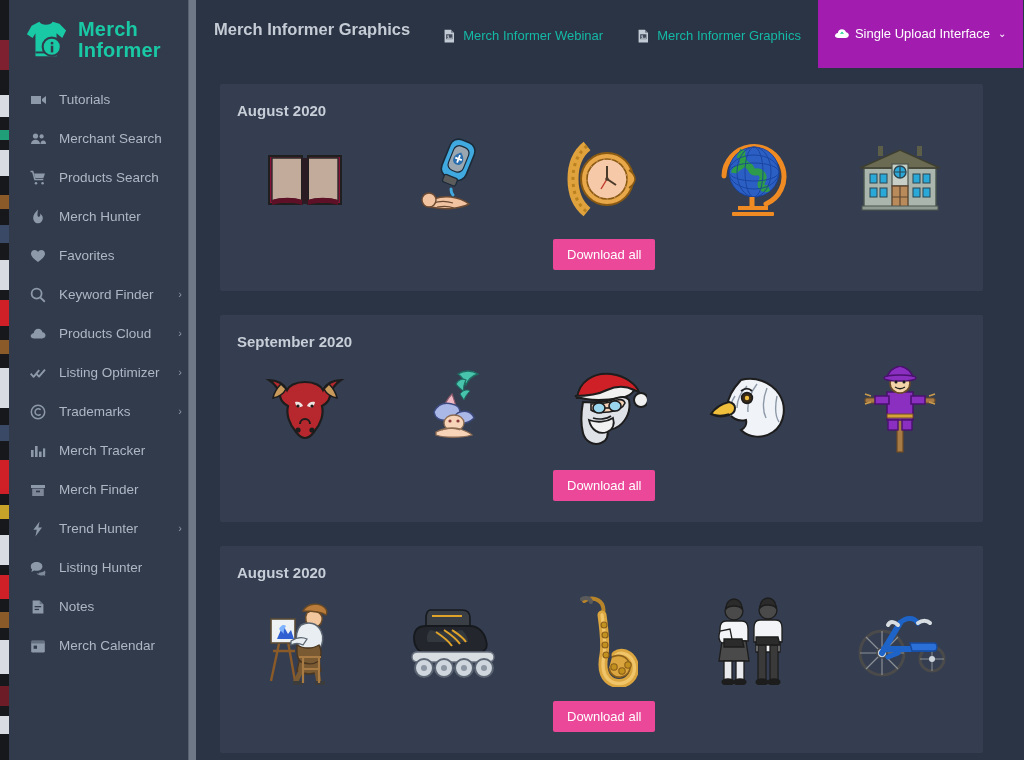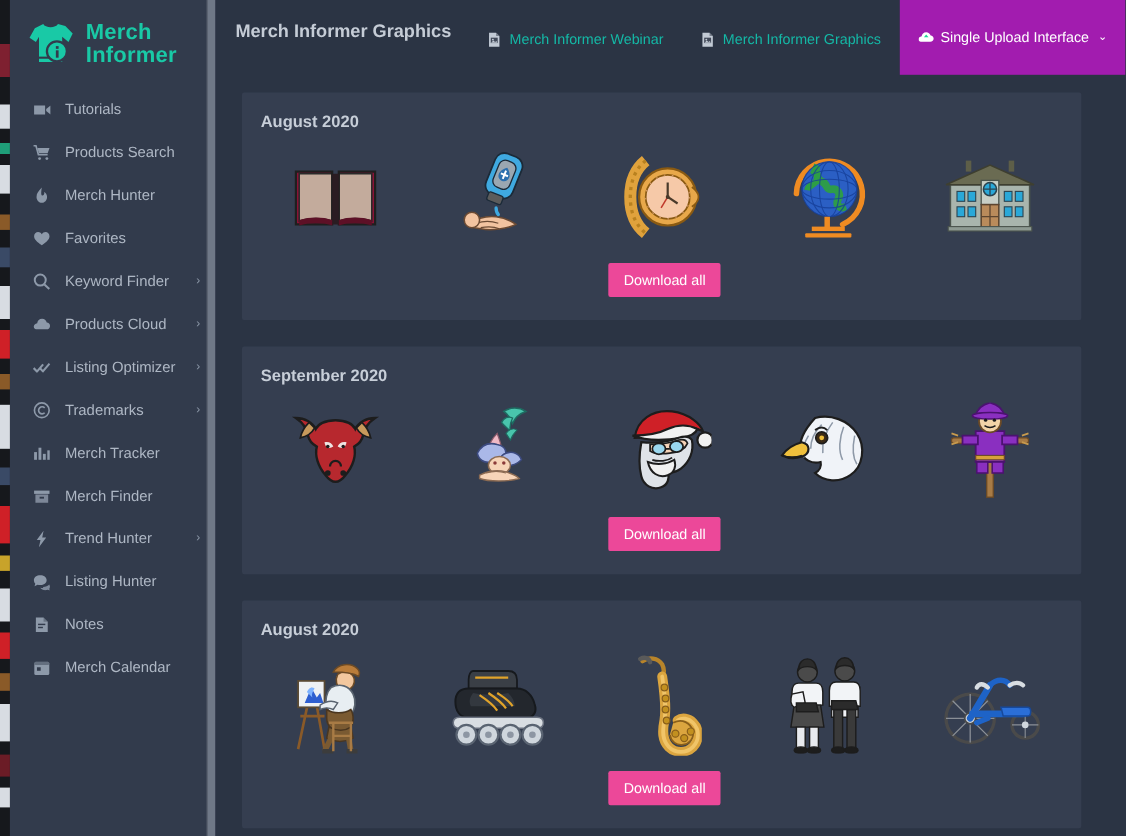--- a/index.html
+++ b/index.html
@@ -160,20 +160,28 @@
           <span class="ni-icon">
             <svg width="16" height="16" viewBox="0 0 16 16">
               <use href="#i-video-camera-icon"></use>
             </svg>
           </span>
           <span class="ni-label">Tutorials</span>
         </div>
         <div class="nav-item">
           <span class="ni-icon">
             <svg width="16" height="16" viewBox="0 0 16 16">
+              <use href="#i-users-icon"></use>
+            </svg>
+          </span>
+          <span class="ni-label">Merchant Search</span>
+        </div>
+        <div class="nav-item">
+          <span class="ni-icon">
+            <svg width="16" height="16" viewBox="0 0 16 16">
               <use href="#i-shopping-cart-icon"></use>
             </svg>
           </span>
           <span class="ni-label">Products Search</span>
         </div>
         <div class="nav-item">
           <span class="ni-icon">
             <svg width="16" height="16" viewBox="0 0 16 16">
               <use href="#i-flame-icon"></use>
             </svg>

